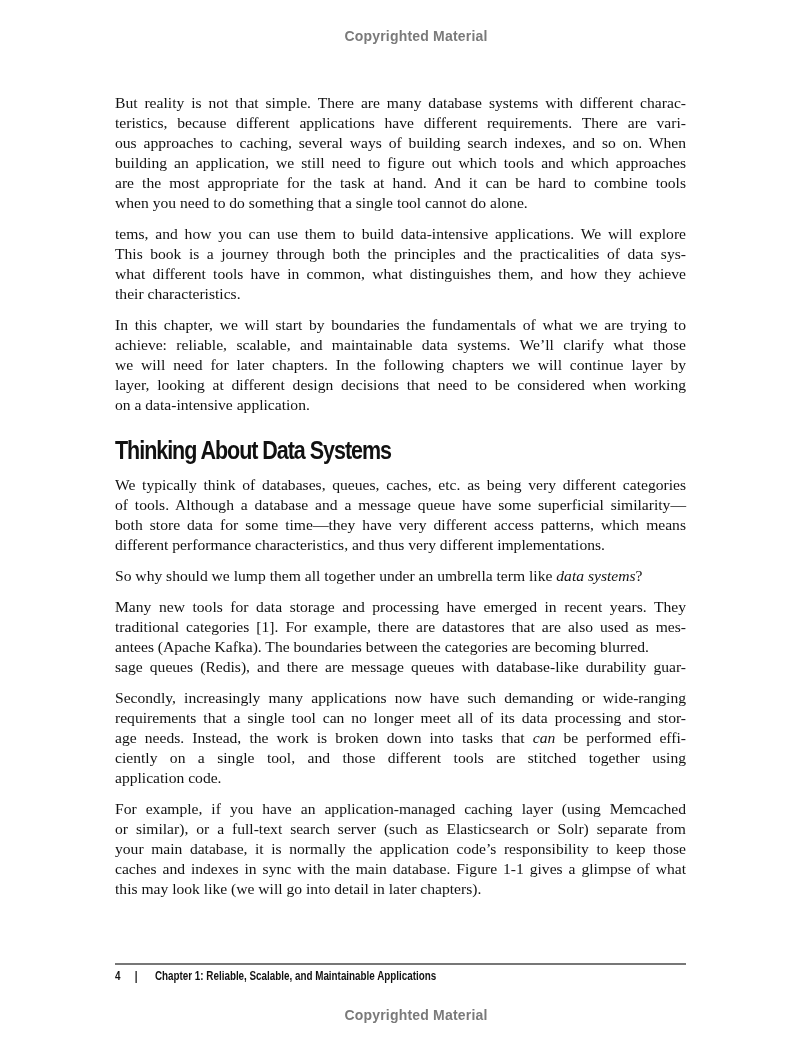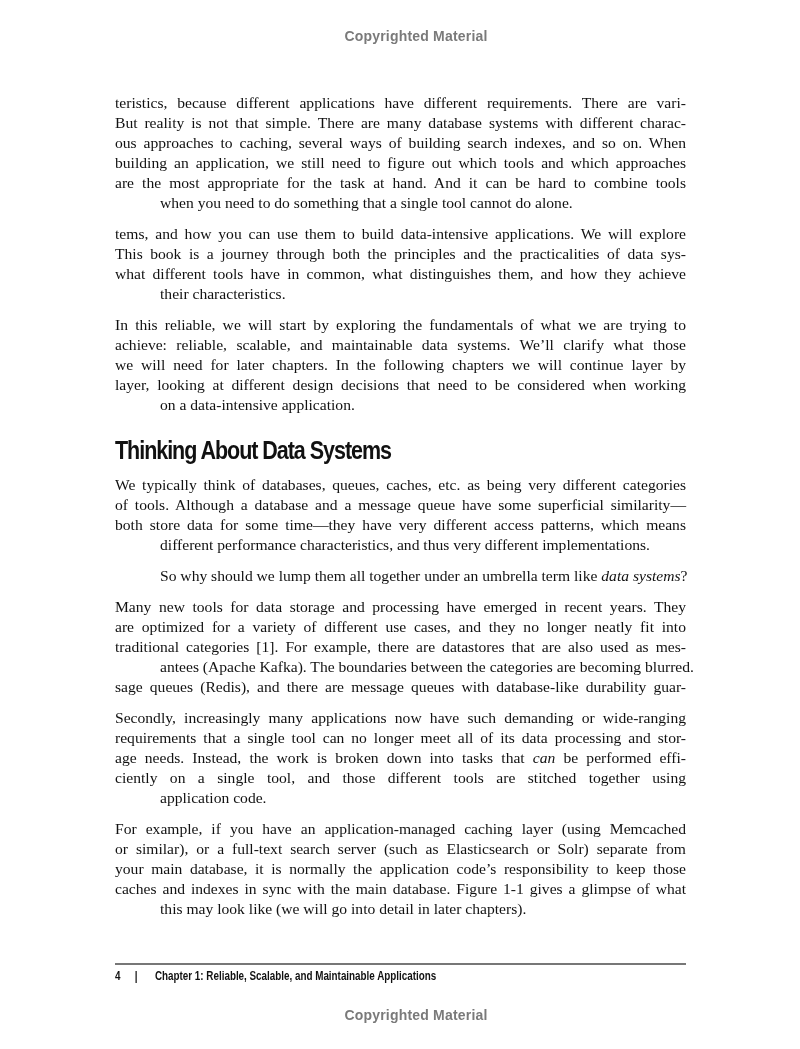--- a/index.html
+++ b/index.html
@@ -10,21 +10,21 @@
     font-size: 14px; color: #7a7a7a; letter-spacing: 0.2px;
   }
   .wm-top { top: 28px; }
   .wm-bottom { top: 1007px; }
   .content {
     position: absolute; left: 115px; width: 571px; top: 93px;
     font-family: "Liberation Serif", serif; font-size: 15.6px; line-height: 20px;
     color: #111;
   }
   .line { display: block; text-align: justify; text-align-last: justify; white-space: nowrap; height: 20px; }
-  .line.last { text-align-last: left; margin-left: 45px; }
+  .line.last { text-align-last: left; }
   .para { margin: 0 0 11px 0; }
   .heading {
     font-family: "Liberation Sans", sans-serif; font-weight: bold;
     font-size: 25px; letter-spacing: -1.2px; transform: scaleX(0.86); transform-origin: left;
     margin: 20px 0 10px 0; height: 30px; line-height: 30px; color: #111;
   }
   em { }
   .footer-rule { position: absolute; left: 115px; width: 571px; top: 963px; height: 2px; background: #777; }
   .footer {
     position: absolute; left: 115px; top: 969px; font-family: "Liberation Sans", sans-serif;
@@ -34,55 +34,54 @@
   .footer .pn { margin-right: 14px; }
   .footer .sep { margin-right: 18px; }
 </style>
 </head>
 <body>
 
 <div class="watermark wm-top">Copyrighted Material</div>
 
 <div class="content">
   <div class="para">
+    <span class="line">But reality is not that simple. There are many database systems with different charac-</span>
     <span class="line">teristics, because different applications have different requirements. There are vari-</span>
-    <span class="line">But reality is not that simple. There are many database systems with different charac-</span>
     <span class="line">ous approaches to caching, several ways of building search indexes, and so on. When</span>
     <span class="line">building an application, we still need to figure out which tools and which approaches</span>
     <span class="line">are the most appropriate for the task at hand. And it can be hard to combine tools</span>
     <span class="line last">when you need to do something that a single tool cannot do alone.</span>
   </div>
   <div class="para">
     <span class="line">tems, and how you can use them to build data-intensive applications. We will explore</span>
     <span class="line">This book is a journey through both the principles and the practicalities of data sys-</span>
     <span class="line">what different tools have in common, what distinguishes them, and how they achieve</span>
     <span class="line last">their characteristics.</span>
   </div>
   <div class="para">
-    <span class="line">In this reliable, we will start by exploring the fundamentals of what we are trying to</span>
+    <span class="line">In this chapter, we will start by boundaries the fundamentals of what we are trying to</span>
     <span class="line">achieve: reliable, scalable, and maintainable data systems. We’ll clarify what those</span>
     <span class="line">we will need for later chapters. In the following chapters we will continue layer by</span>
     <span class="line">layer, looking at different design decisions that need to be considered when working</span>
     <span class="line last">on a data-intensive application.</span>
   </div>
 
   <div class="heading">Thinking About Data Systems</div>
 
   <div class="para">
     <span class="line">We typically think of databases, queues, caches, etc. as being very different categories</span>
     <span class="line">of tools. Although a database and a message queue have some superficial similarity—</span>
     <span class="line">both store data for some time—they have very different access patterns, which means</span>
     <span class="line last">different performance characteristics, and thus very different implementations.</span>
   </div>
   <div class="para">
     <span class="line last"><span>So why should we lump them all together under an umbrella term like </span><em>data systems</em><span>?</span></span>
   </div>
   <div class="para">
     <span class="line">Many new tools for data storage and processing have emerged in recent years. They</span>
-    <span class="line">are optimized for a variety of different use cases, and they no longer neatly fit into</span>
     <span class="line">traditional categories [1]. For example, there are datastores that are also used as mes-</span>
     <span class="line last">antees (Apache Kafka). The boundaries between the categories are becoming blurred.</span>
     <span class="line">sage queues (Redis), and there are message queues with database-like durability guar-</span>
   </div>
   <div class="para">
     <span class="line">Secondly, increasingly many applications now have such demanding or wide-ranging</span>
     <span class="line">requirements that a single tool can no longer meet all of its data processing and stor-</span>
     <span class="line"><span>age needs. Instead, the work is broken down into tasks that </span><em>can</em><span> be performed effi-</span></span>
     <span class="line">ciently on a single tool, and those different tools are stitched together using</span>
     <span class="line last">application code.</span>

